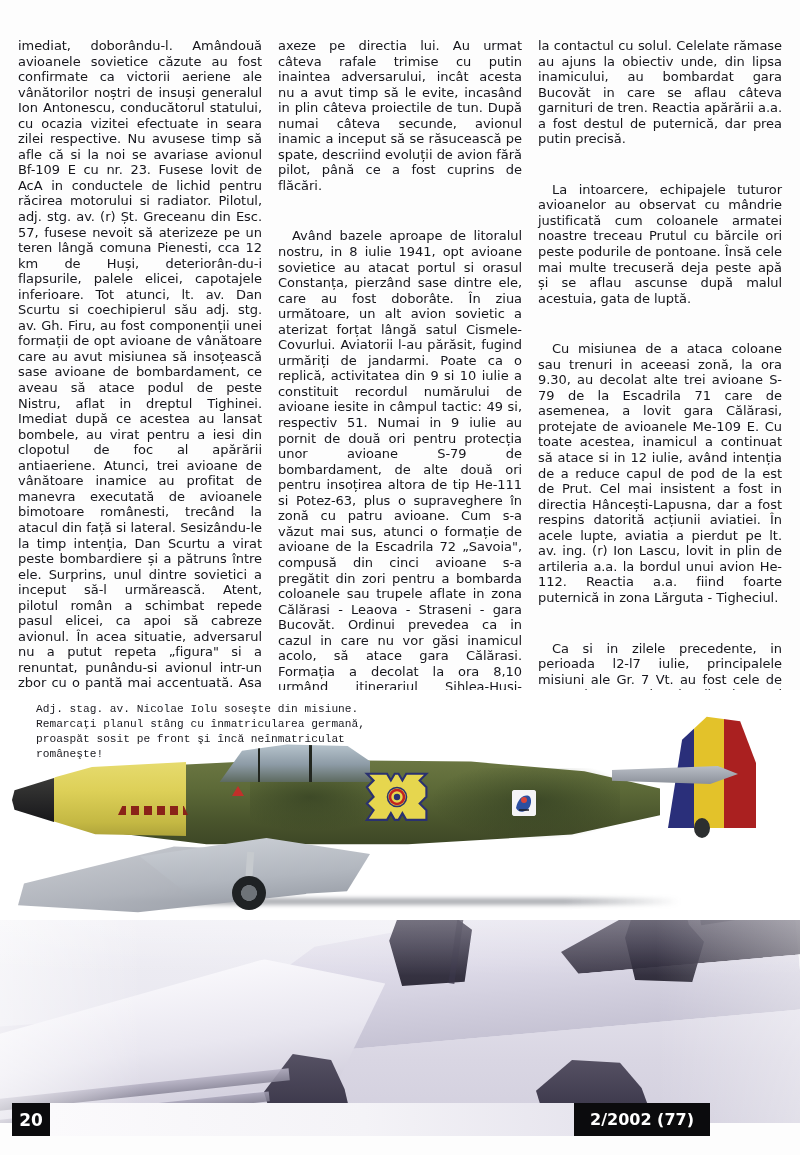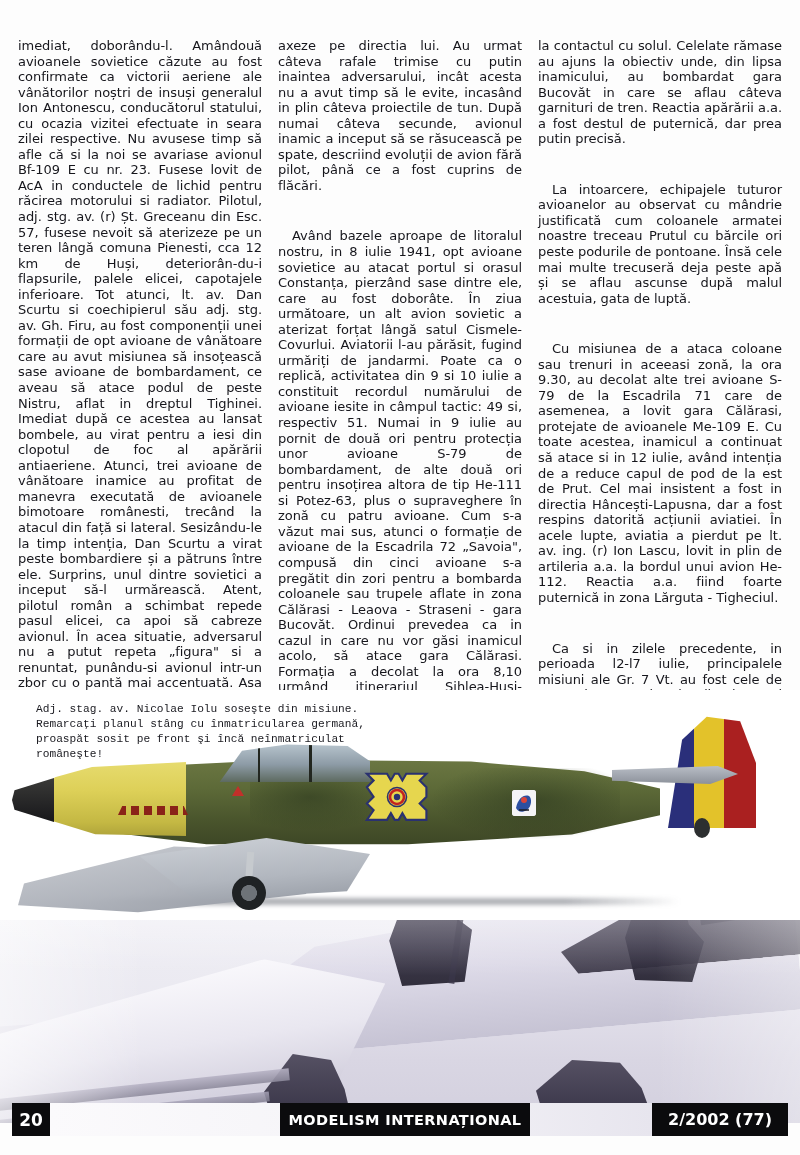--- a/index.html
+++ b/index.html
@@ -326,21 +326,21 @@
     inset: 0;
     background:
       linear-gradient(180deg, rgba(255,255,255,.92) 0%, rgba(255,255,255,.25) 16%, rgba(255,255,255,0) 40%),
       linear-gradient(90deg, rgba(255,255,255,.55) 0%, rgba(255,255,255,0) 18%, rgba(255,255,255,0) 82%, rgba(255,255,255,.35) 100%);
   }
 
   
   #footer {
     position: absolute;
     left: 12px; top: 1103px;
-    width: 776px; height: 33px;
+    width: 698px; height: 33px;
     z-index: 40;
     padding-left: 40px;
   }
   #footer-pagenum {
     position: absolute;
     left: 0; top: 0;
     width: 38px; height: 33px;
     background: #0b0b0d;
     color: #ffffff;
     font-family: "DejaVu Sans", sans-serif;
@@ -469,17 +469,16 @@
       <path d="M7 20 L17 20" stroke="#1b1b22" stroke-width="1.4"></path>
     </svg>
   </div>
 
   <div id="art-caption">Adj. stag. av. Nicolae Iolu soseşte din misiune. Remarcaţi planul stâng cu înmatricularea germană, proaspăt sosit pe front şi încă neînmatriculat româneşte!</div>
 
 
   <div id="footer">
     <div id="footer-bleed"></div>
     <div id="footer-pagenum">20</div>
-    <div id="footer-title">MODELISM INTERNAȚIONAL</div>
     <div id="footer-issue">2/2002 (77)</div>
   </div>
 
 </div>
 
 </body></html>

